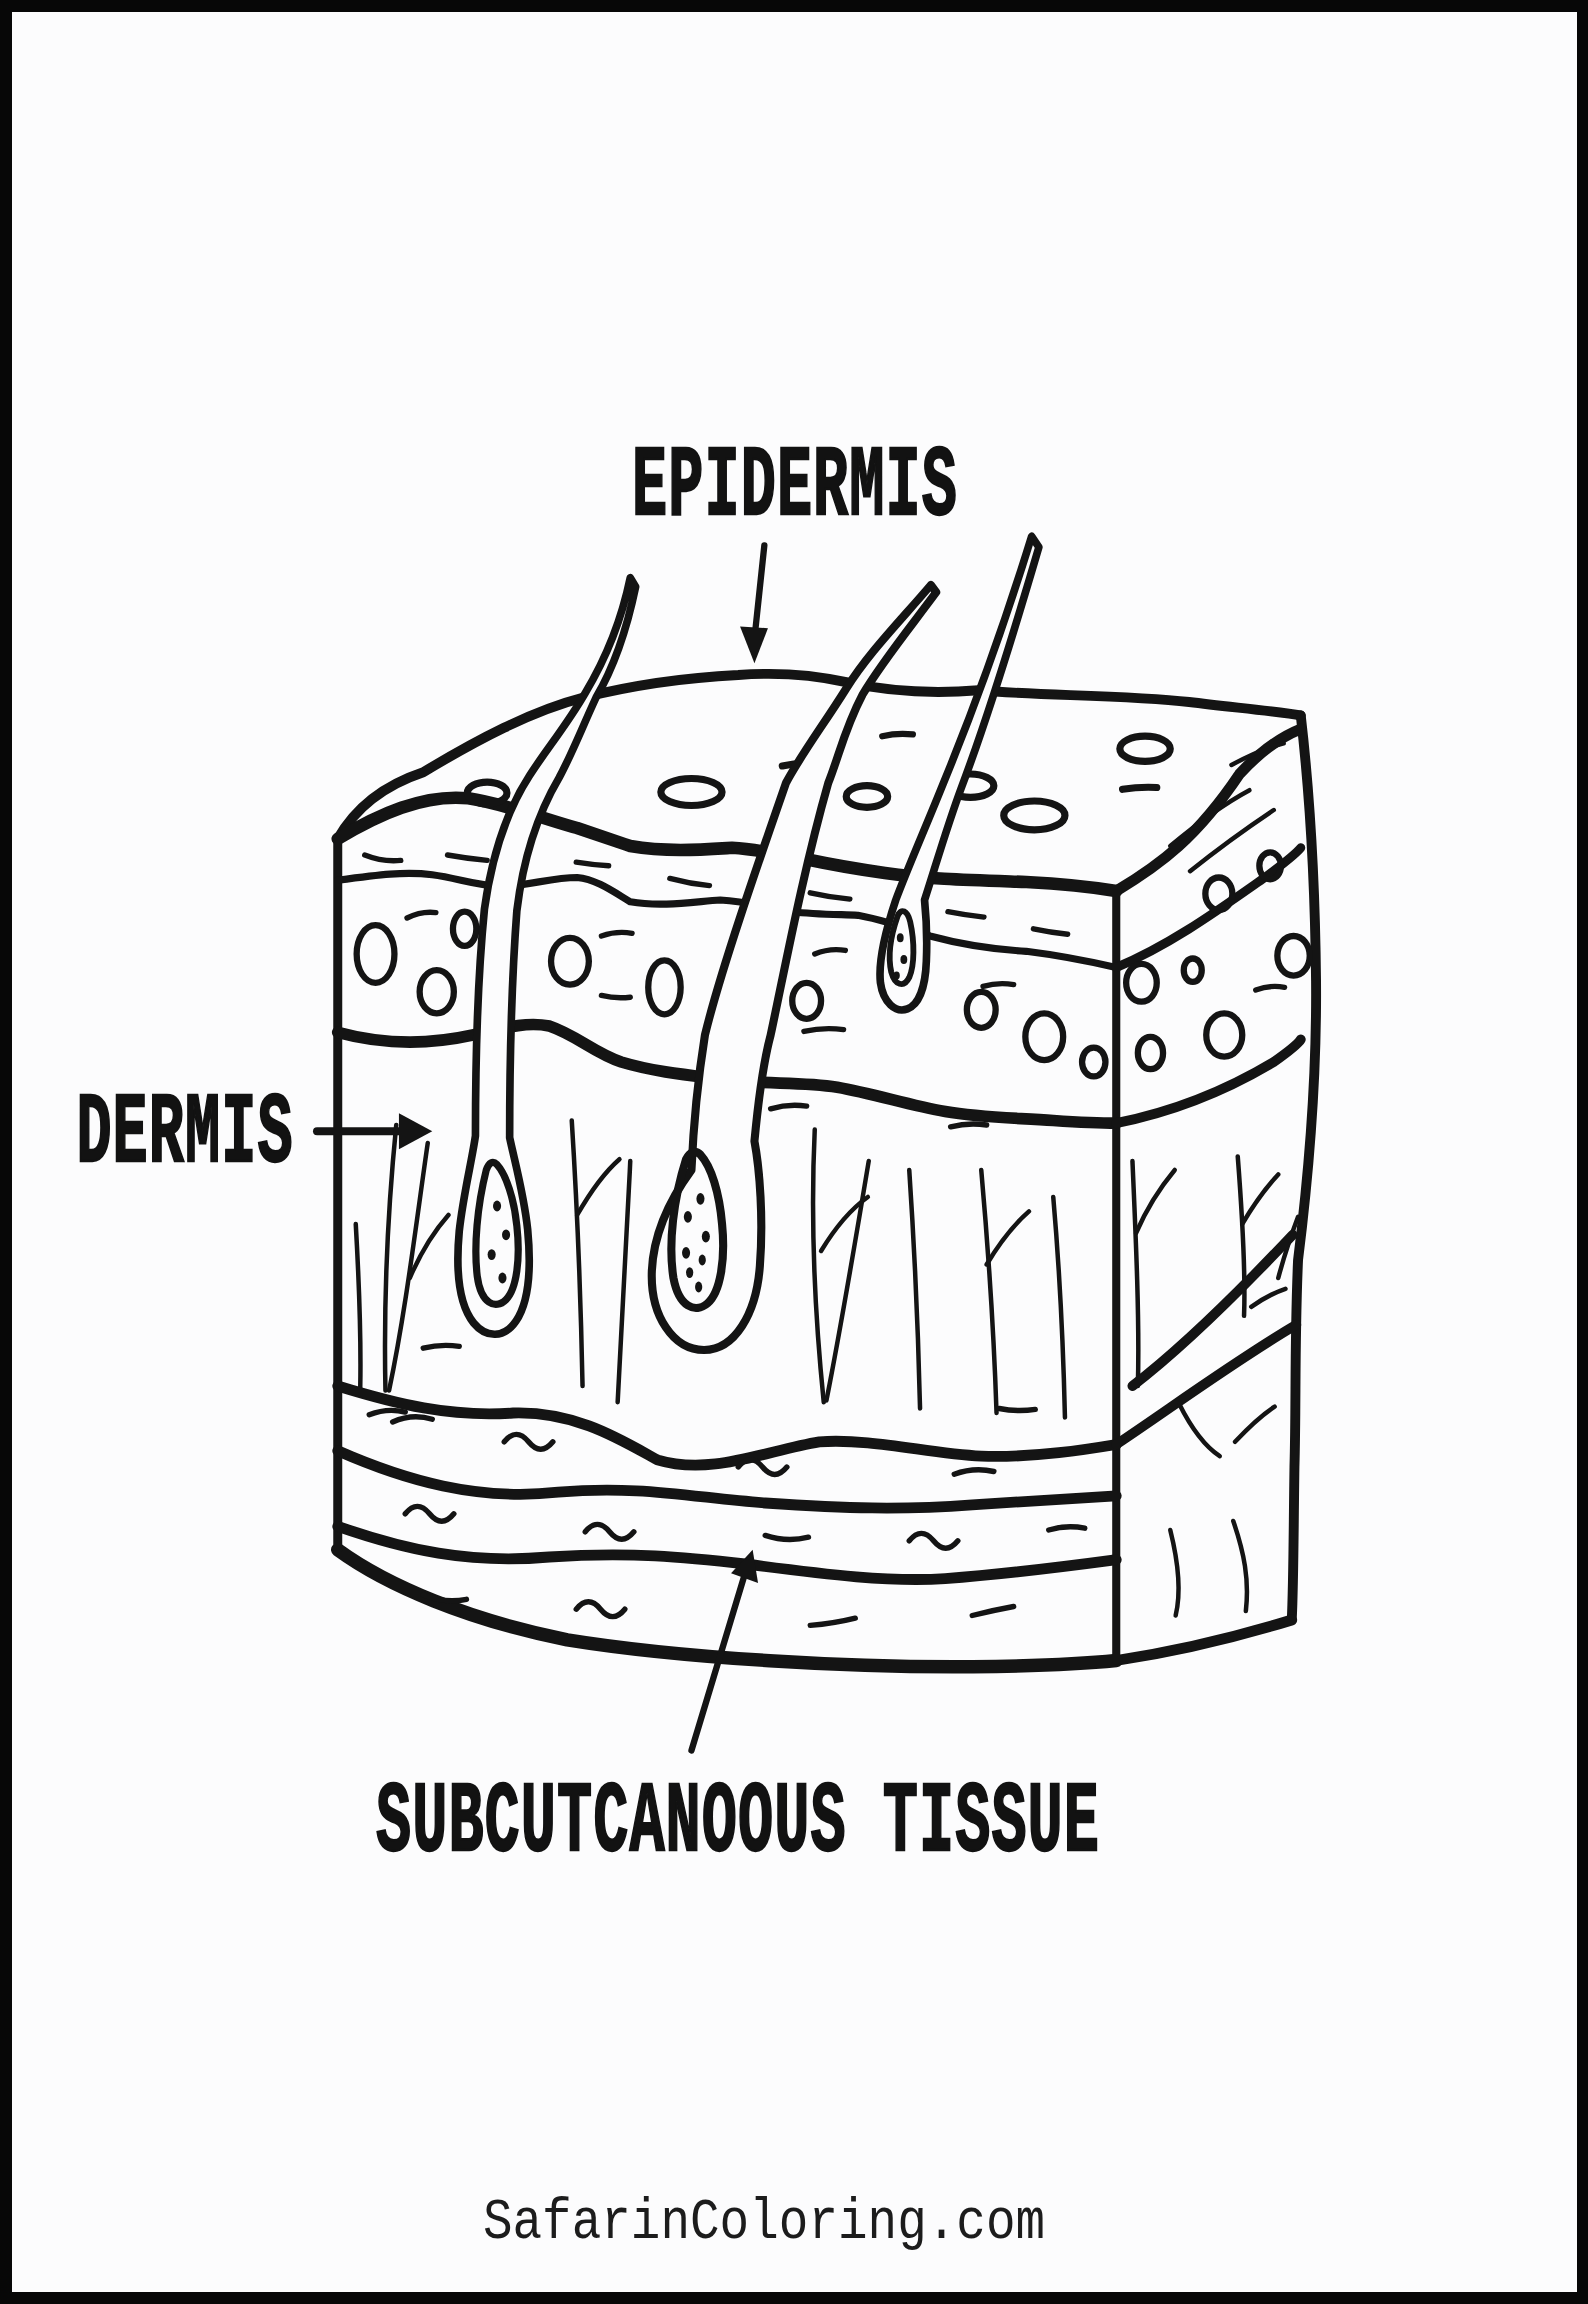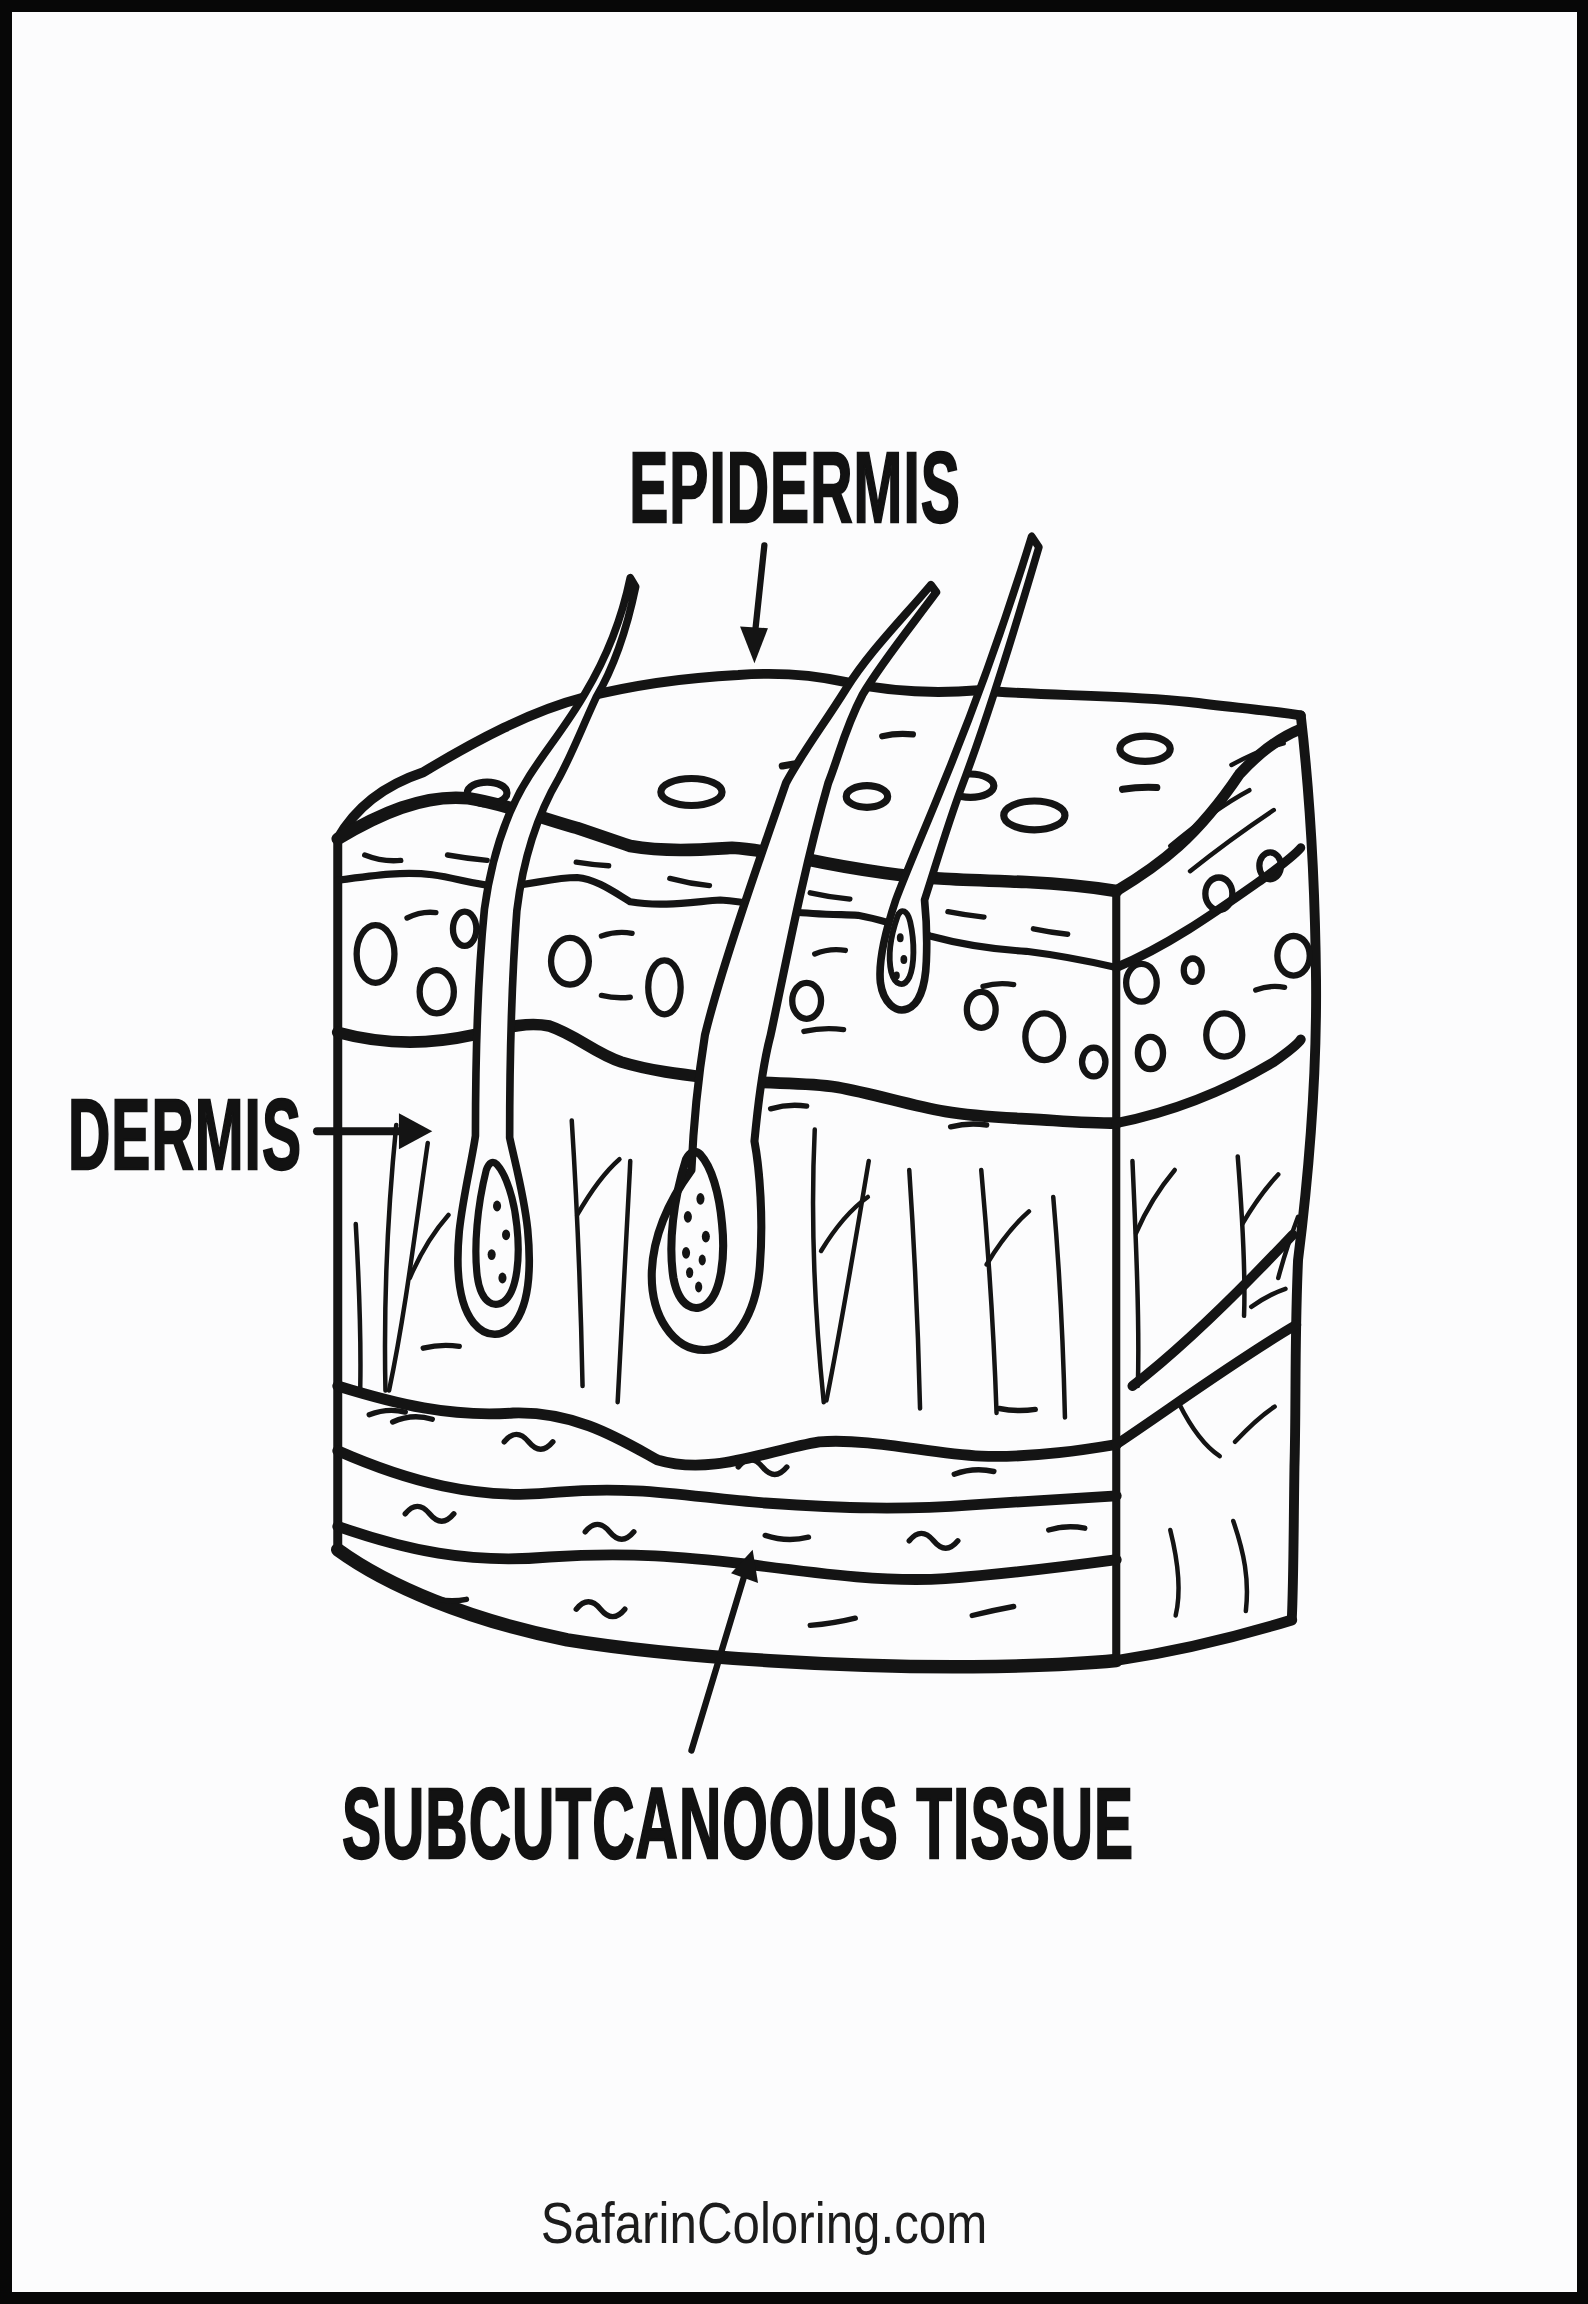--- a/index.html
+++ b/index.html
@@ -1,21 +1,21 @@
 <!DOCTYPE html>
 <html style="font-size:14.4px"><head>
 <meta charset="utf-8">
 <style>
   html,body{margin:0;padding:0;background:#e8e8e8;}
   .page{
     position:relative;
     width:1589px;height:2304px;
     background:#fcfcfd;
     overflow:hidden;
-    font-family:Liberation Sans, sans-serif;
+    font-family:Liberation Mono, monospace;
   }
   .frame{
     position:absolute;inset:0;
     border:12.6px solid #070707;
     pointer-events:none;
     z-index:40;
   }
   .diagram-label{
     position:absolute;
     width:720px;

